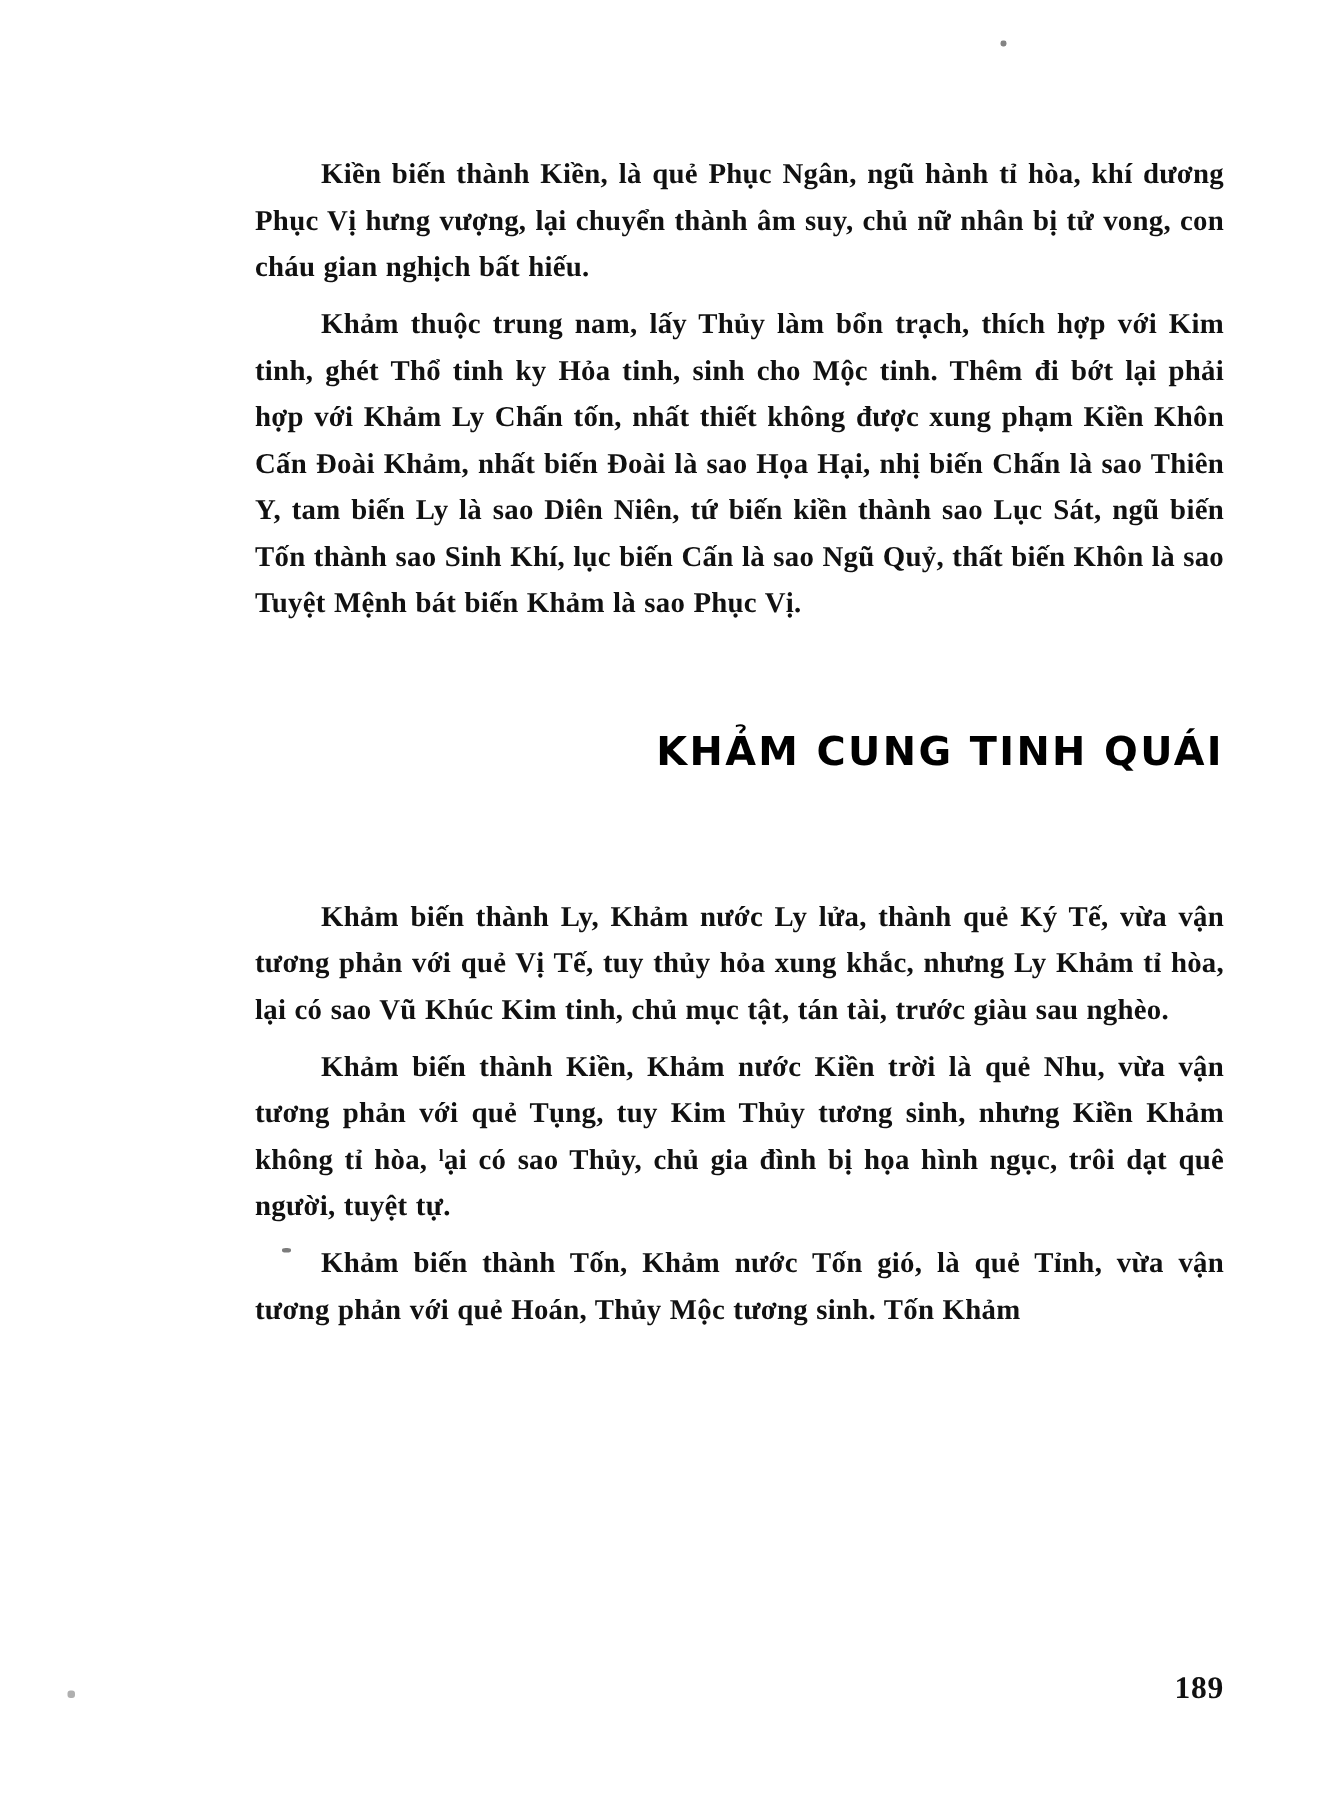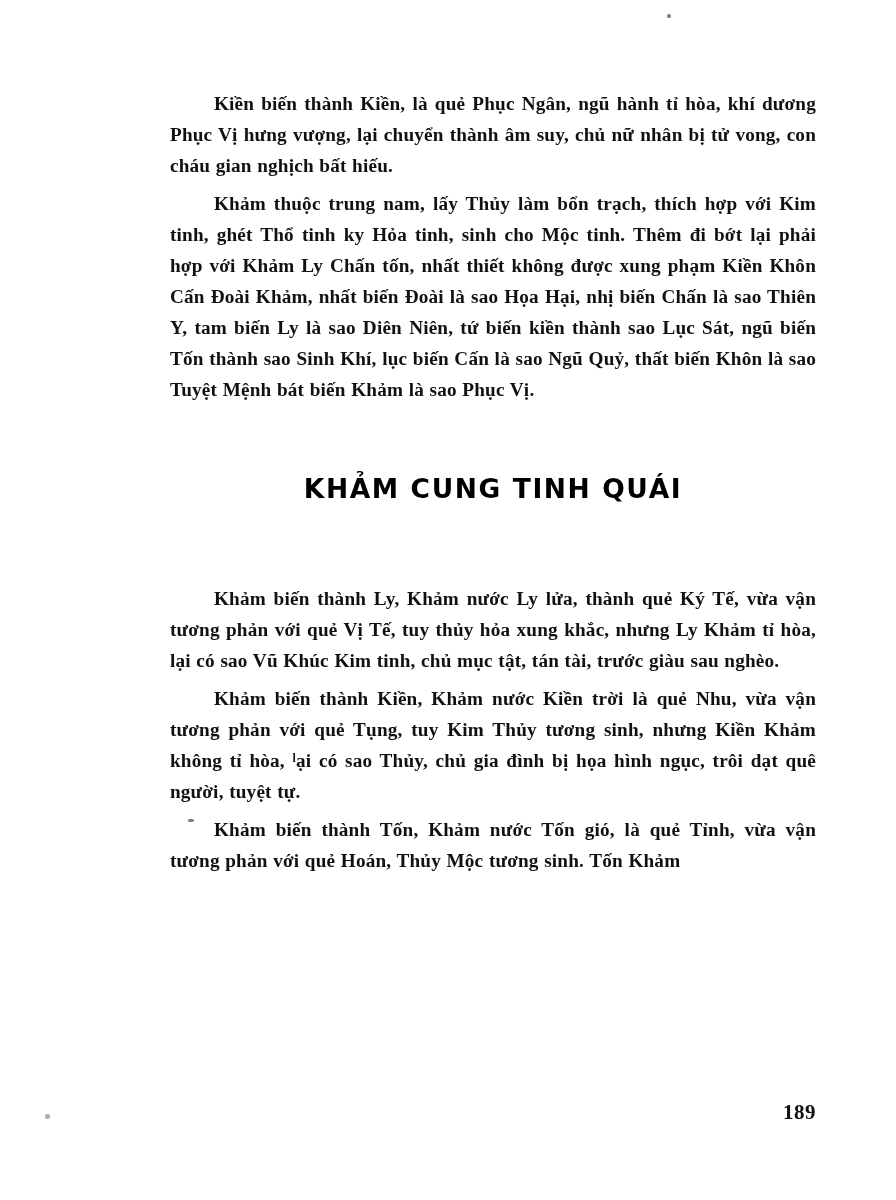--- a/index.html
+++ b/index.html
@@ -10,20 +10,21 @@
   }
 
   .page {
     position: relative;
     width: 896px;
     height: 1163px;
     background: #ffffff;
     overflow: hidden;
     font-family: "Liberation Serif", "DejaVu Serif", serif;
     color: #1a1a1a;
+    margin-top: 13px;
   }
 
   
   .text-column {
     position: absolute;
     left: 170px;
     top: 88px;
     width: 646px;
   }
 
@@ -45,21 +46,21 @@
   .para + .para {
     margin-top: 7px;
   }
 
   
   .heading-block {
     position: absolute;
     left: 170px;
     top: 470px;
     width: 646px;
-    text-align: center;
+    text-align: right;
   }
 
   .heading-line {
     font-family: "DejaVu Sans", "Liberation Sans", sans-serif;
     font-weight: 700;
     font-size: 26.5px;
     line-height: 38px;
     letter-spacing: 1.6px;
     color: #000000;
     white-space: nowrap;

